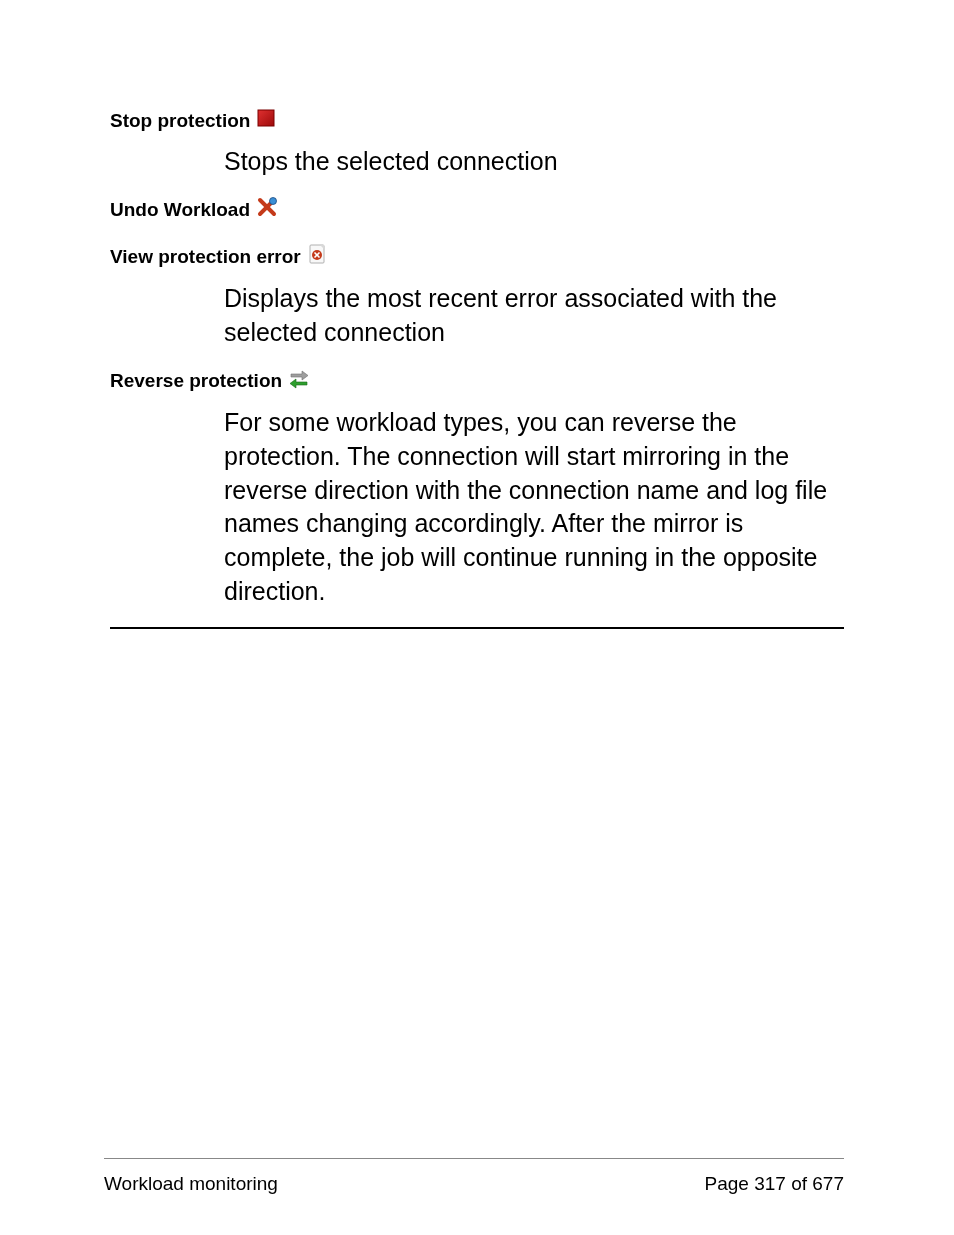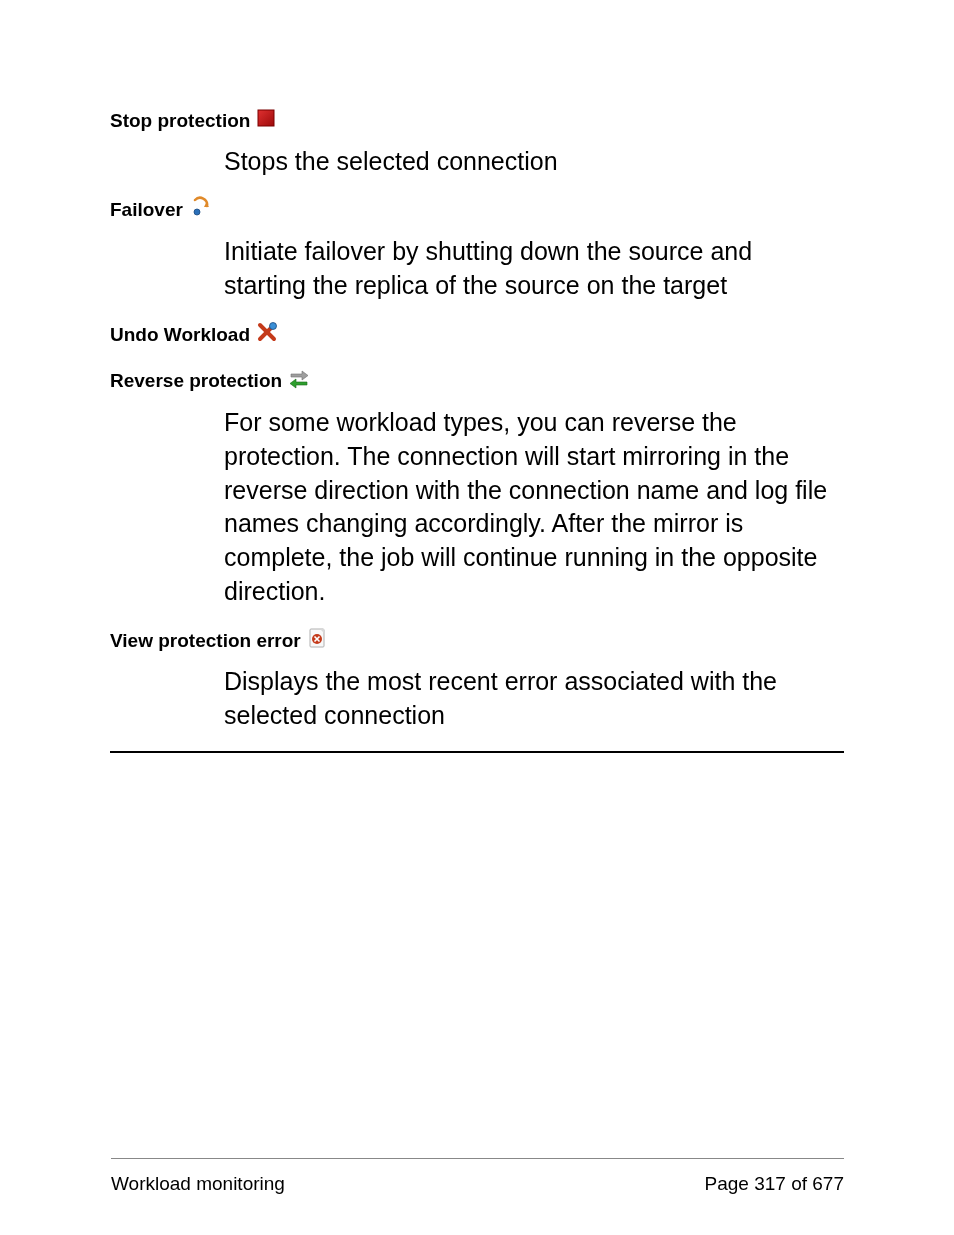--- a/index.html
+++ b/index.html
@@ -36,21 +36,21 @@
     margin: 10px 0 0 114px;
     max-width: 612px;
   }
   .rule {
     border: none;
     border-top: 2px solid #000;
     margin: 14px 0 0 0;
   }
   .footer {
     position: absolute;
-    left: 111px;
+    left: 104px;
     right: 110px;
     bottom: 40px;
   }
   .footer-rule {
     border: none;
     border-top: 1px solid #888;
     margin: 0 0 14px 0;
   }
   .footer-row {
     display: flex;
@@ -74,76 +74,63 @@
               <stop offset="100%" stop-color="#9c0a0a"></stop>
             </linearGradient>
           </defs>
           <rect x="2" y="2" width="16" height="16" fill="url(#redgrad)" stroke="#7a0000" stroke-width="1"></rect>
         </svg>
       </span>
     </div>
     <div class="desc">Stops the selected connection</div>
   </div>
 
-  <div class="entry">
-    <div class="heading">
-      <span>Failover</span>
-      <span class="icon">
-        <svg width="22" height="22" viewBox="0 0 22 22">
-          <path d="M6 4 A7 7 0 0 1 18 10" fill="none" stroke="#e08a2a" stroke-width="2.5" stroke-linecap="round"></path>
-          <polygon points="17,7 20,11 15,11" fill="#e08a2a"></polygon>
-          <circle cx="8" cy="16" r="3" fill="#2a6fb8" stroke="#1a4a80" stroke-width="0.8"></circle>
-        </svg>
-      </span>
-    </div>
-    <div class="desc">Initiate failover by shutting down the source and starting the replica of the source on the target</div>
-  </div>
 
   <div class="entry">
     <div class="heading">
       <span>Undo Workload</span>
       <span class="icon">
         <svg width="22" height="22" viewBox="0 0 22 22">
           <line x1="4" y1="4" x2="18" y2="18" stroke="#c43a1a" stroke-width="4" stroke-linecap="round"></line>
           <line x1="18" y1="4" x2="4" y2="18" stroke="#c43a1a" stroke-width="4" stroke-linecap="round"></line>
           <circle cx="17" cy="5" r="3.5" fill="#3a8fd6" stroke="#1a4a80" stroke-width="0.8"></circle>
         </svg>
       </span>
     </div>
-  </div>
-
-  <div class="entry">
-    <div class="heading">
-      <span>Reverse protection</span>
-      <span class="icon">
-        <svg width="22" height="22" viewBox="0 0 22 22">
-          <polygon points="3,7 14,7 14,4 20,8.5 14,13 14,10 3,10" fill="#9e9e9e" stroke="#6e6e6e" stroke-width="0.6"></polygon>
-          <polygon points="19,15 8,15 8,12 2,16.5 8,21 8,18 19,18" fill="#2e9e2e" stroke="#1a6a1a" stroke-width="0.6"></polygon>
-        </svg>
-      </span>
-    </div>
-    <div class="desc">For some workload types, you can reverse the protection. The connection will start mirroring in the reverse direction with the connection name and log file names changing accordingly. After the mirror is complete, the job will continue running in the opposite direction.</div>
   </div>
 
   <div class="entry">
     <div class="heading">
       <span>View protection error</span>
       <span class="icon">
         <svg width="20" height="22" viewBox="0 0 20 22">
           <rect x="3" y="2" width="14" height="18" rx="1" fill="#f8f8f8" stroke="#b0b0b0" stroke-width="1"></rect>
           <polygon points="13,2 17,2 17,6" fill="#d8d8d8"></polygon>
           <circle cx="10" cy="12" r="5" fill="#c43a1a"></circle>
           <line x1="7.5" y1="9.5" x2="12.5" y2="14.5" stroke="#fff" stroke-width="1.6"></line>
           <line x1="12.5" y1="9.5" x2="7.5" y2="14.5" stroke="#fff" stroke-width="1.6"></line>
         </svg>
       </span>
     </div>
     <div class="desc">Displays the most recent error associated with the selected connection</div>
   </div>
 
+  <div class="entry">
+    <div class="heading">
+      <span>Reverse protection</span>
+      <span class="icon">
+        <svg width="22" height="22" viewBox="0 0 22 22">
+          <polygon points="3,7 14,7 14,4 20,8.5 14,13 14,10 3,10" fill="#9e9e9e" stroke="#6e6e6e" stroke-width="0.6"></polygon>
+          <polygon points="19,15 8,15 8,12 2,16.5 8,21 8,18 19,18" fill="#2e9e2e" stroke="#1a6a1a" stroke-width="0.6"></polygon>
+        </svg>
+      </span>
+    </div>
+    <div class="desc">For some workload types, you can reverse the protection. The connection will start mirroring in the reverse direction with the connection name and log file names changing accordingly. After the mirror is complete, the job will continue running in the opposite direction.</div>
+  </div>
+
   <hr class="rule">
 
   <div class="footer">
     <hr class="footer-rule">
     <div class="footer-row">
       <span>Workload monitoring</span>
       <span>Page 317 of 677</span>
     </div>
   </div>
 

